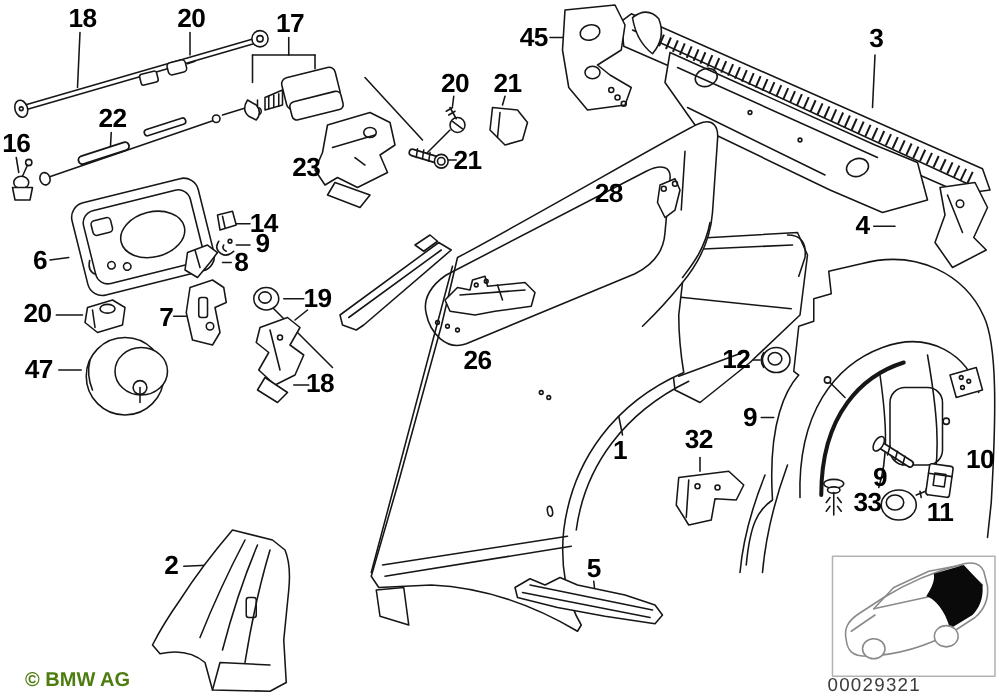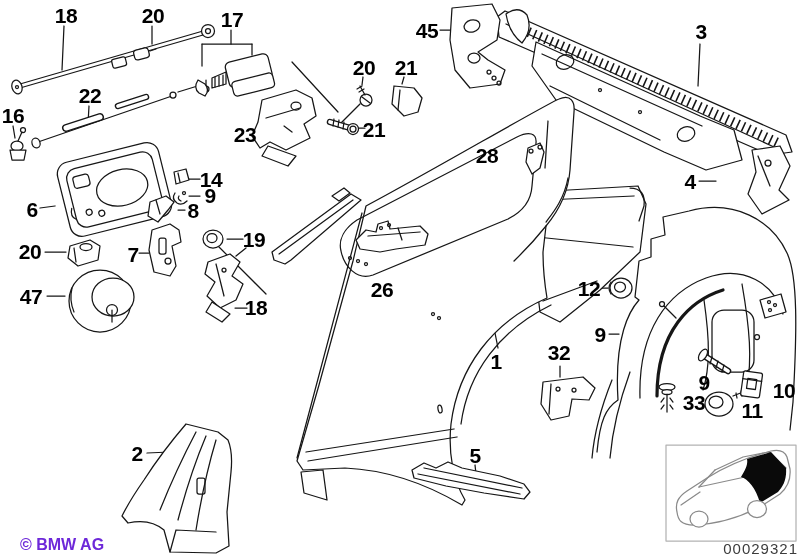--- a/index.html
+++ b/index.html
@@ -15,22 +15,22 @@
   .art .tube{stroke-width:8;}
   .art .tubein{stroke:#fff;stroke-width:5;}
   .art .tube2{stroke-width:6.5;}
   .art .tube2in{stroke:#fff;stroke-width:3.8;}
   .art .gray{stroke:#8a8a8a;}
   .art .grayfill{fill:#fff;stroke:#8a8a8a;}
   .art .black{fill:#0a0a0a;stroke:none;}
   .art .boxline{stroke:#b3b3b3;}
   .callout{position:absolute;transform:translate(-50%,-50%);font-weight:700;font-size:21px;
            color:#000;letter-spacing:-0.5px;line-height:1;white-space:nowrap;cursor:pointer;}
-  .copyright{position:absolute;left:20px;top:536px;font-weight:700;font-size:16px;color:#6d28d9;}
-  .drawing-number{position:absolute;left:662px;top:540px;width:136px;text-align:right;
+  .copyright{position:absolute;left:20px;top:536px;font-weight:700;font-size:16px;color:#4d7c0f;}
+  .drawing-number{position:absolute;left:662px;top:540px;width:136px;text-align:left;
            font-size:15px;color:#3c3c3c;letter-spacing:1px;}
 </style>
 </head>
 <body>
 
 <div class="stage">
 
 <svg class="art" width="799" height="559" viewBox="0 0 799 559">
 
   <g>
@@ -386,21 +386,21 @@
 
   <span class="callout" style="left:496px;top:361px">1</span>
   <span class="callout" style="left:137px;top:453px">2</span>
   <span class="callout" style="left:701px;top:31px">3</span>
   <span class="callout" style="left:690px;top:181px">4</span>
   <span class="callout" style="left:475px;top:455px">5</span>
   <span class="callout" style="left:32px;top:209px">6</span>
   <span class="callout" style="left:133px;top:254px">7</span>
   <span class="callout" style="left:193px;top:210px">8</span>
   <span class="callout" style="left:600px;top:334px">9</span>
-  <span class="callout" style="left:784px;top:390px">10</span>
+  <span class="callout" style="left:784px;top:368px">10</span>
   <span class="callout" style="left:752px;top:410px">11</span>
   <span class="callout" style="left:589px;top:288px">12</span>
   <span class="callout" style="left:704px;top:382px">9</span>
   <span class="callout" style="left:211px;top:179px">14</span>
   <span class="callout" style="left:210px;top:195px">9</span>
   <span class="callout" style="left:13px;top:115px">16</span>
   <span class="callout" style="left:232px;top:19px">17</span>
   <span class="callout" style="left:66px;top:15px">18</span>
   <span class="callout" style="left:153px;top:15px">20</span>
   <span class="callout" style="left:364px;top:67px">20</span>

